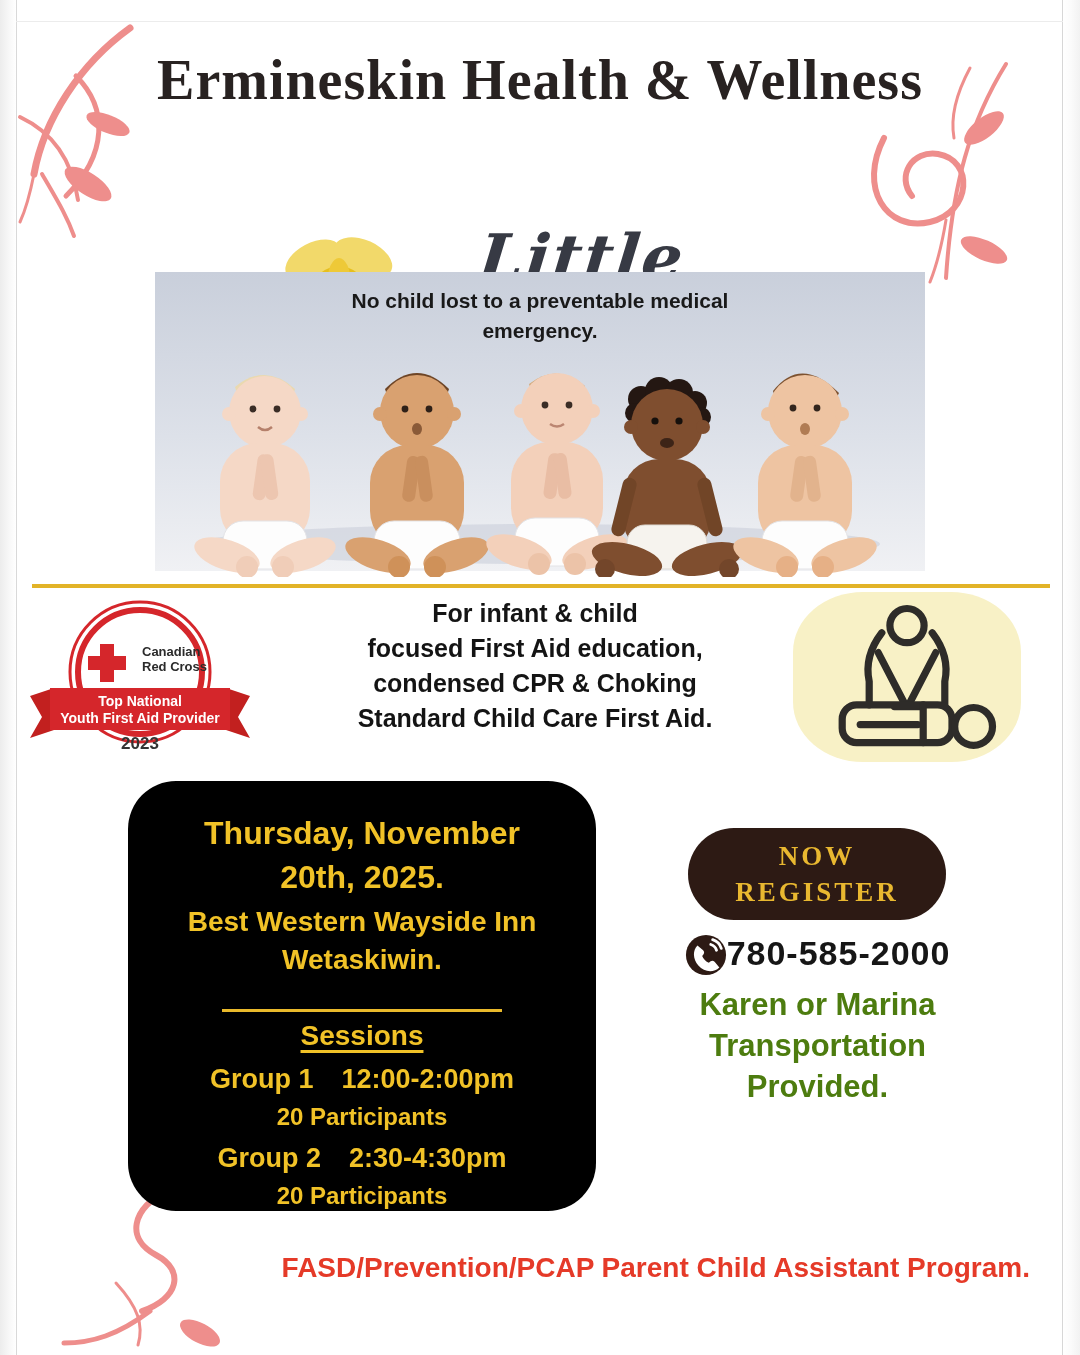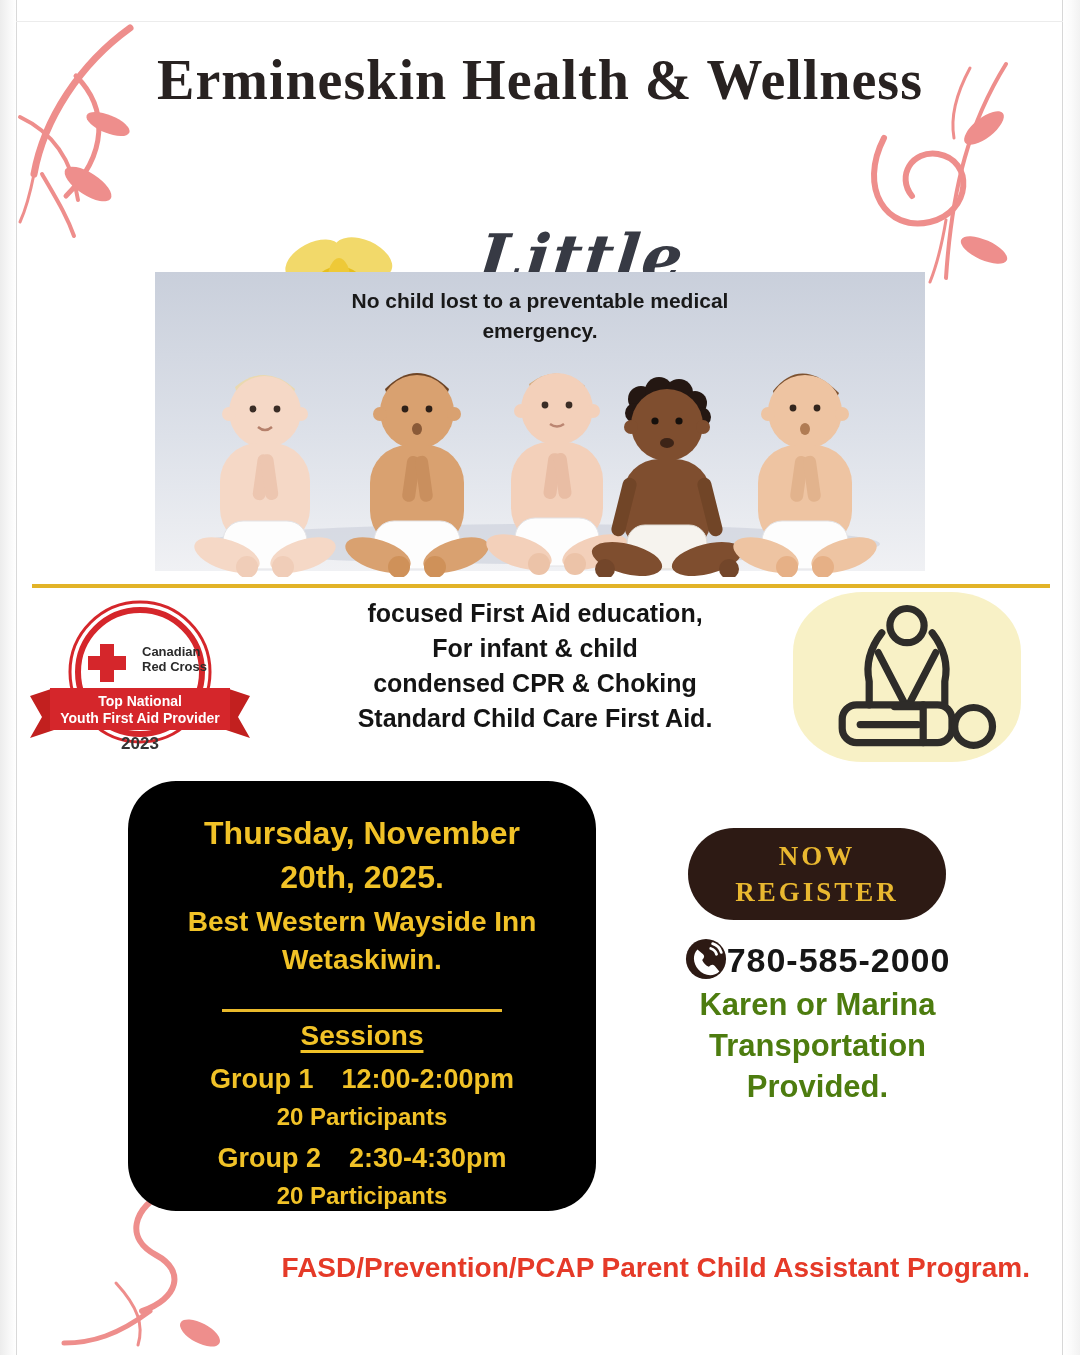--- a/index.html
+++ b/index.html
@@ -68,21 +68,21 @@
   .session-cap{font-size:24px;font-weight:bold;margin-top:8px;}
 
   .register-btn{
     position:absolute;left:688px;top:828px;width:258px;height:92px;
     background:#2d1a14;border-radius:46px;border:0;cursor:pointer;
     font-family:"Liberation Serif",serif;font-weight:bold;font-size:27px;
     letter-spacing:3px;color:#e9b830;text-align:center;line-height:36px;
     display:flex;flex-direction:column;justify-content:center;
   }
   .phone-row{position:absolute;left:650px;top:934px;width:335px;height:46px;
-    display:flex;align-items:flex-end;justify-content:center;}
+    display:flex;align-items:flex-start;justify-content:center;}
   .phone-number{font-size:34px;font-weight:bold;color:#161616;letter-spacing:1px;text-decoration:none;}
   .contact-block{
     position:absolute;left:640px;top:984px;width:355px;text-align:center;
     font-size:31px;font-weight:bold;color:#4d7c0f;line-height:41px;
   }
 
   .footer-red{
     position:absolute;left:100px;top:1252px;width:930px;text-align:right;
     font-size:28px;font-weight:bold;color:#e53a28;
   }
@@ -277,22 +277,22 @@
       <polygon points="2,100 26,92 26,134 2,142 14,121" fill="#c2201f"></polygon>
       <polygon points="222,100 198,92 198,134 222,142 210,121" fill="#c2201f"></polygon>
       <rect x="22" y="92" width="180" height="42" fill="#d5262b"></rect>
       <text x="112" y="110" text-anchor="middle" font-family="Liberation Sans,sans-serif" font-size="14" font-weight="bold" fill="#ffffff">Top National</text>
       <text x="112" y="127" text-anchor="middle" font-family="Liberation Sans,sans-serif" font-size="14" font-weight="bold" fill="#ffffff">Youth First Aid Provider</text>
       <text x="112" y="153" text-anchor="middle" font-family="Liberation Sans,sans-serif" font-size="17" font-weight="bold" fill="#333333">2023</text>
     </svg>
   </div>
 
   <div class="description">
+    <div>For infant &amp; child</div>
     <div>focused First Aid education,</div>
-    <div>For infant &amp; child</div>
     <div>condensed CPR &amp; Choking</div>
     <div>Standard Child Care First Aid.</div>
   </div>
 
   <div class="cpr-blob">
     <svg width="180" height="152" viewBox="0 0 200 160">
       <g stroke="#2e2c29" stroke-width="8" fill="none" stroke-linecap="round" stroke-linejoin="round">
         <circle cx="100" cy="24" r="19"></circle>
         <path d="M72,32 Q52,58 58,86 L58,112"></path>
         <path d="M128,32 Q148,58 142,86 L142,112"></path>

